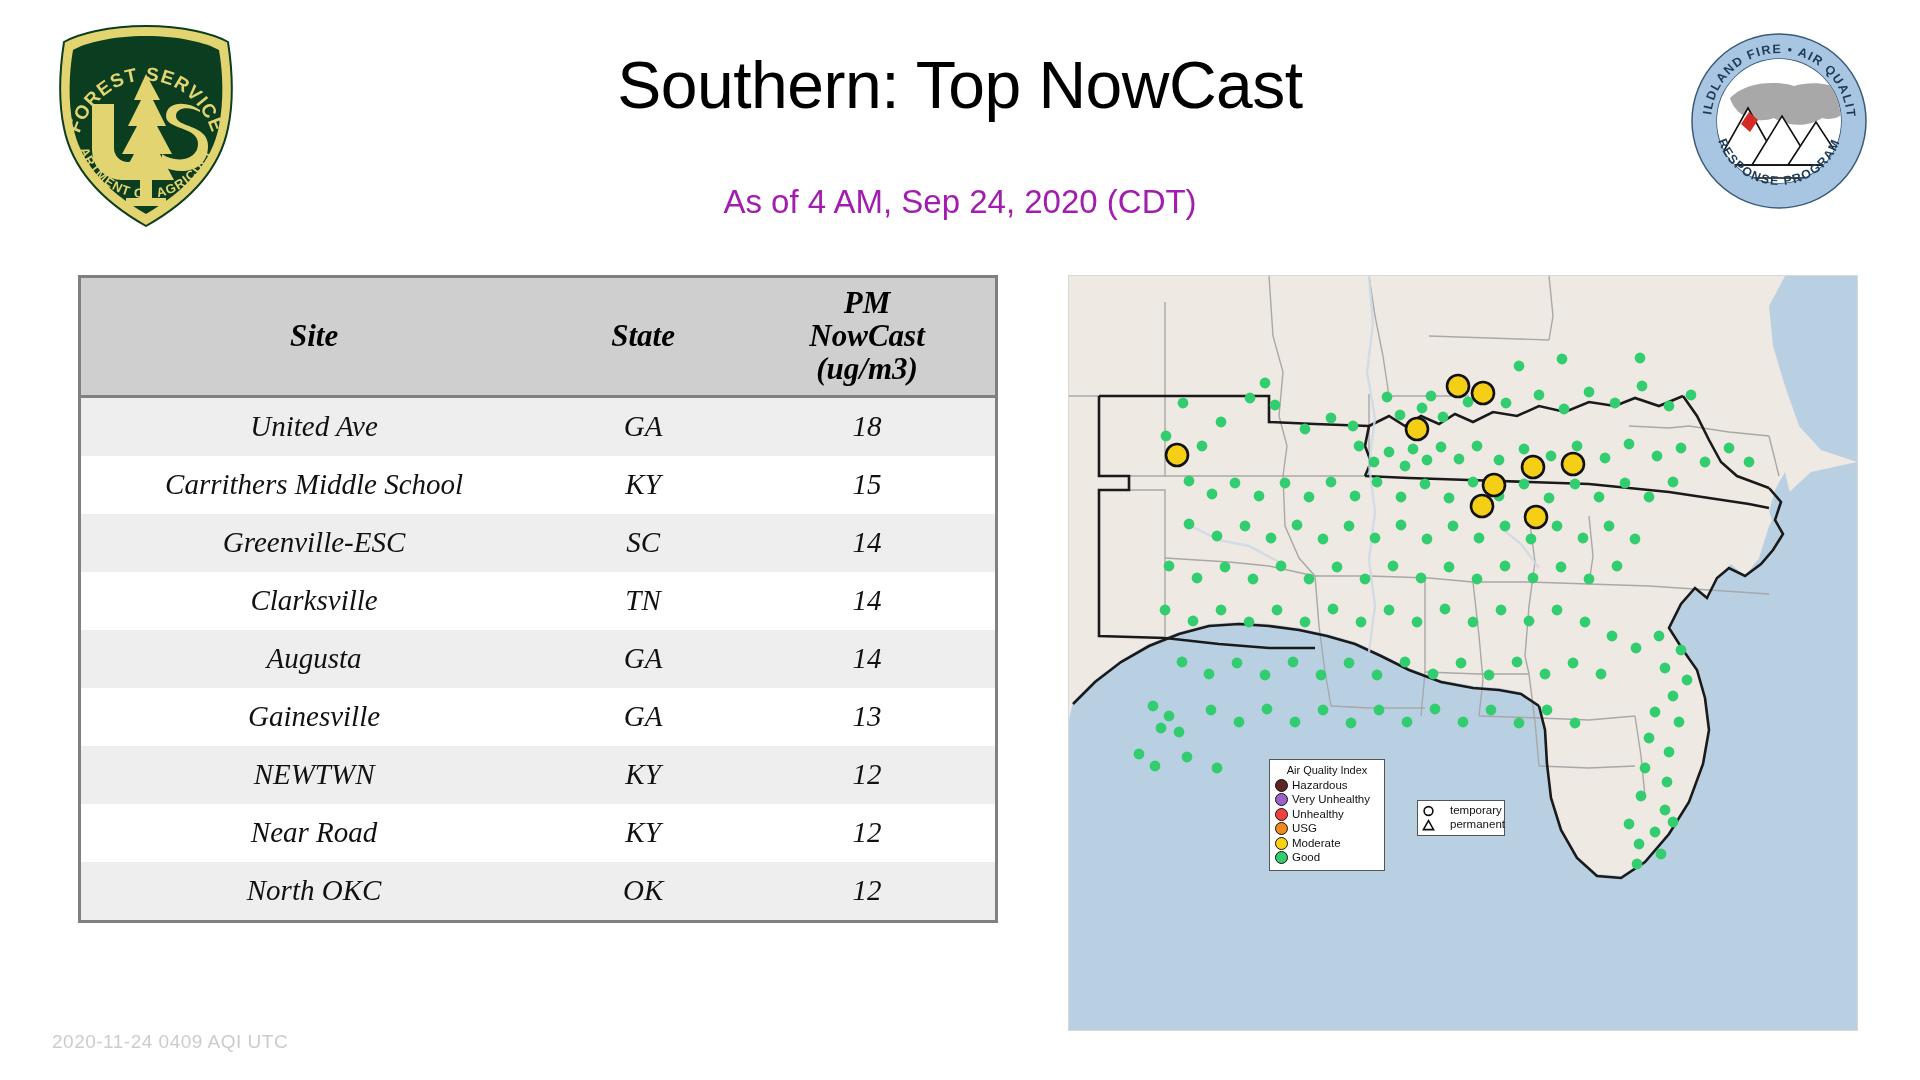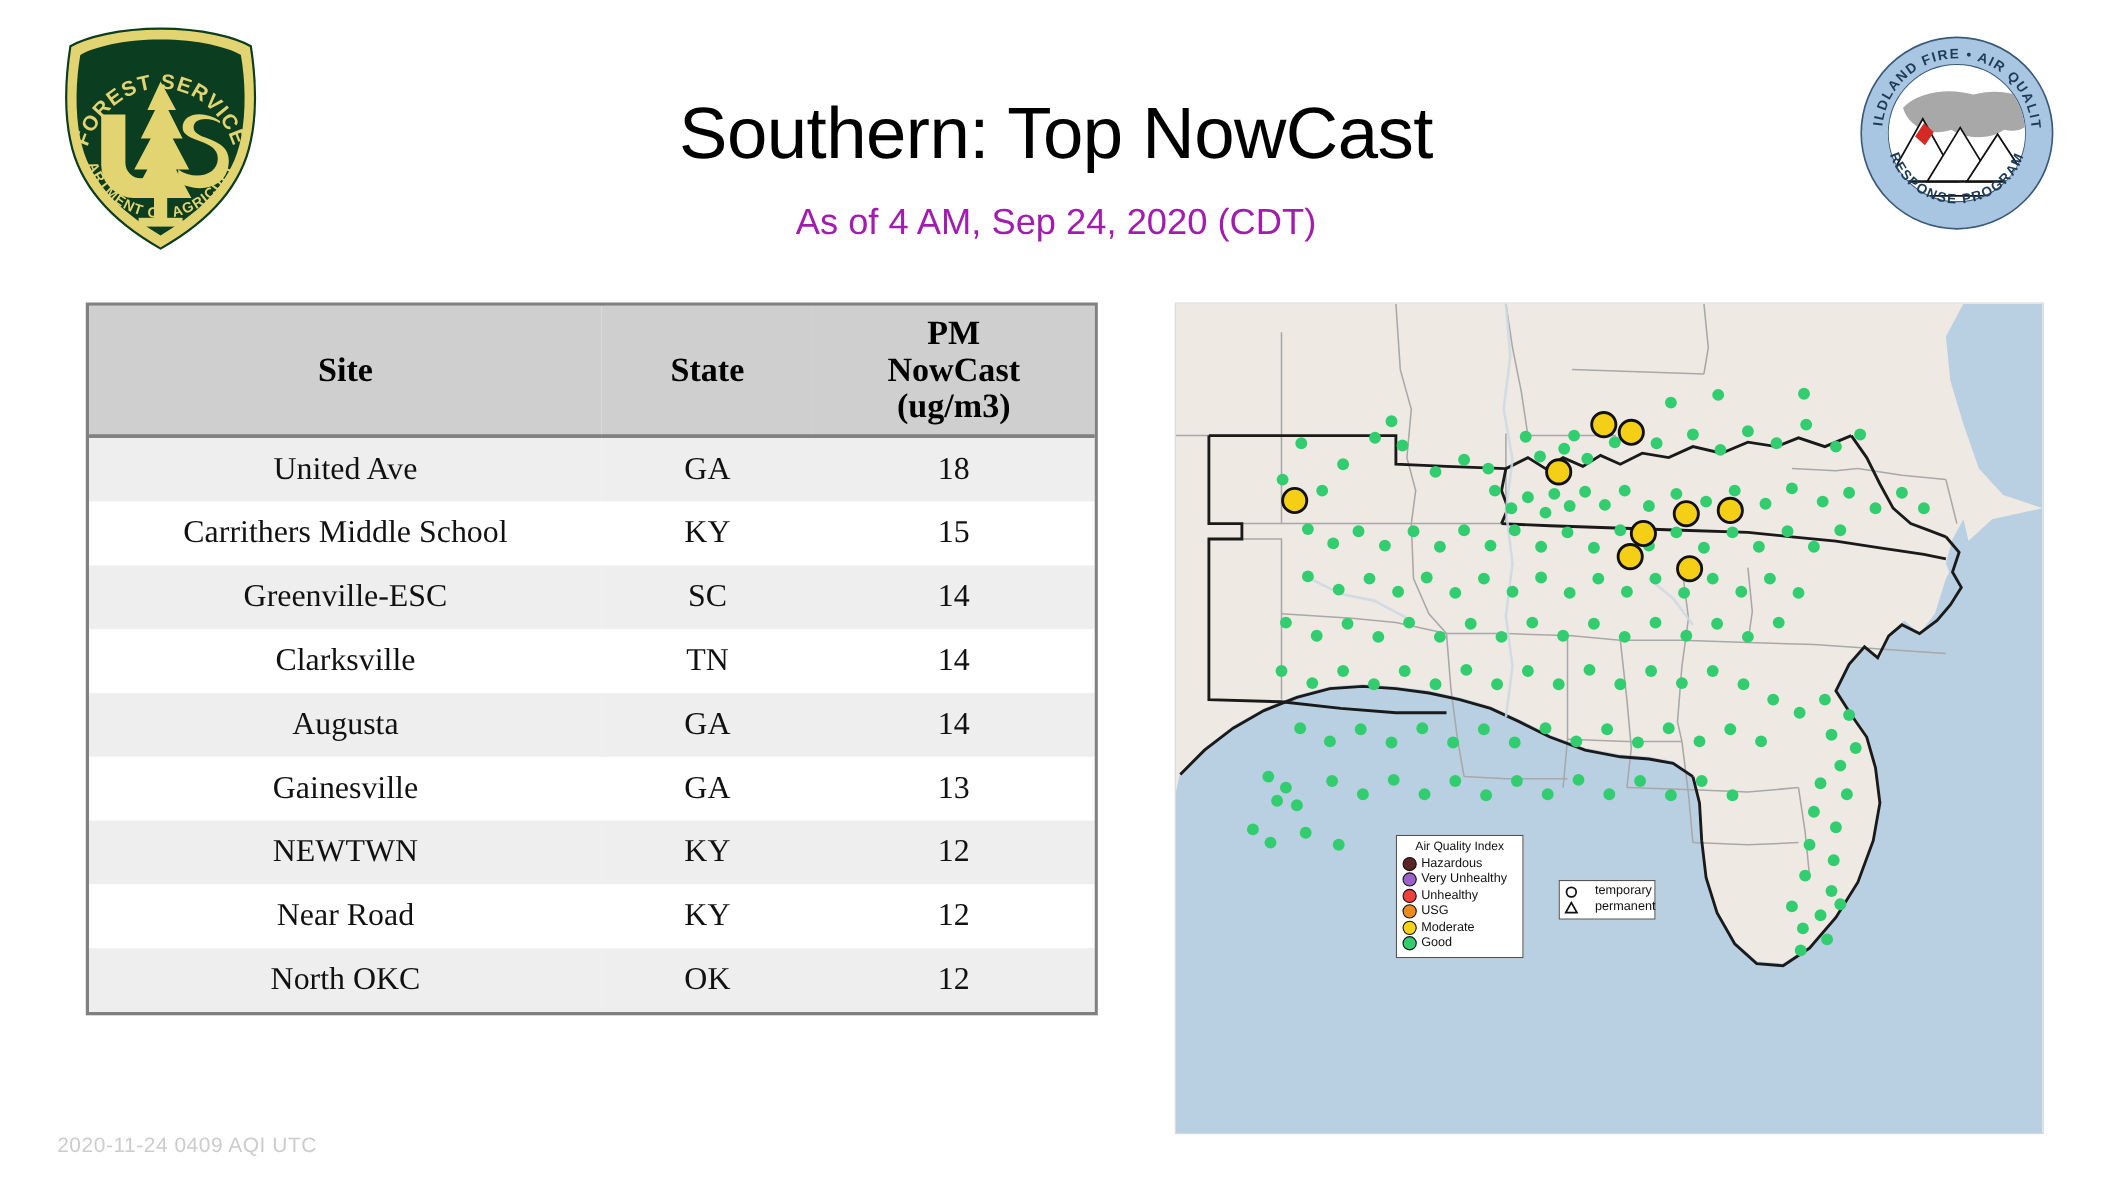--- a/index.html
+++ b/index.html
@@ -8,39 +8,38 @@
     font-family:"Liberation Sans",sans-serif;
     overflow:hidden;position:relative;
   }
   .slide{position:relative;width:1920px;height:1080px;}
 
   
   .title{
     position:absolute;left:0;top:52px;width:1920px;text-align:center;
     font-size:66px;line-height:1;letter-spacing:-.5px;color:#000;
     font-family:"Liberation Sans",sans-serif;
-    margin-top:36px;
   }
   .subtitle{
     position:absolute;left:0;top:185px;width:1920px;text-align:center;
     font-size:33px;line-height:1;color:#a21caf;
   }
 
   
   .logo-usfs{position:absolute;left:48px;top:22px;width:196px;height:208px;}
   .logo-usfs svg{display:block;width:100%;height:100%;}
 
   
   .logo-wfaqrp{position:absolute;left:1690px;top:32px;width:178px;height:178px;}
   .logo-wfaqrp svg{display:block;width:100%;height:100%;}
 
   
   .table-wrap{
     position:absolute;left:78px;top:275px;width:920px;
-    border:3px solid #808080;box-sizing:border-box;background:#fff;
+    border:3px solid #808080;box-sizing:border-box;background:#fff;font-style:italic;
   }
   table.nowcast{
     border-collapse:collapse;width:100%;
     font-family:"Liberation Serif",serif;
   }
   table.nowcast thead th{
     background:#cfcfcf;color:#000;font-weight:bold;font-size:31px;
     text-align:center;vertical-align:middle;
     padding:8px 4px;height:118px;box-sizing:border-box;
     border-bottom:3px solid #808080;line-height:1.06;

